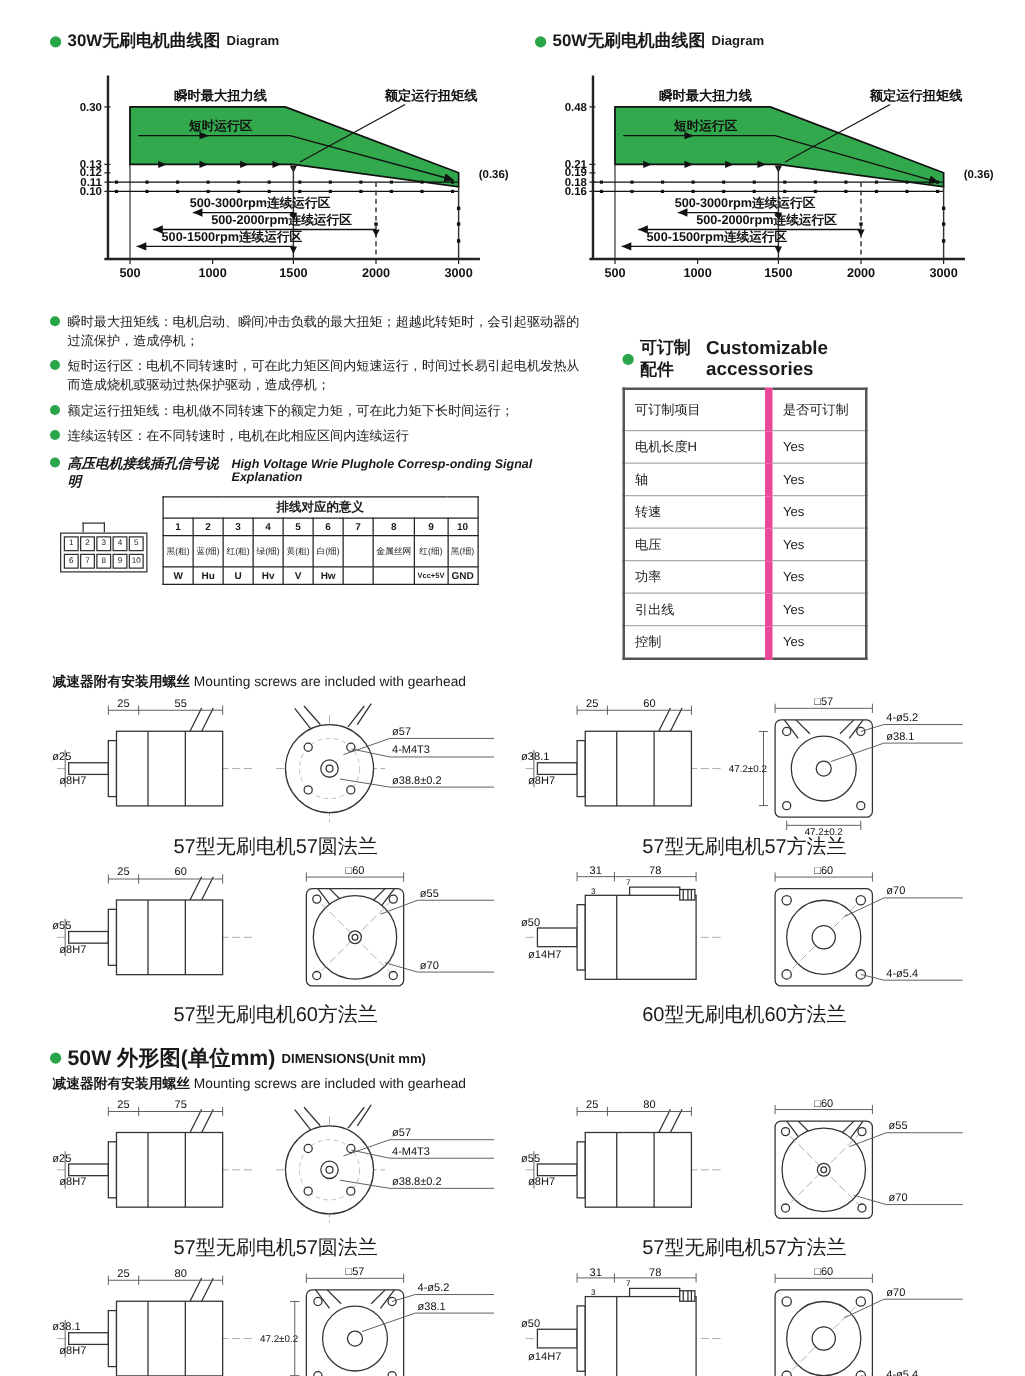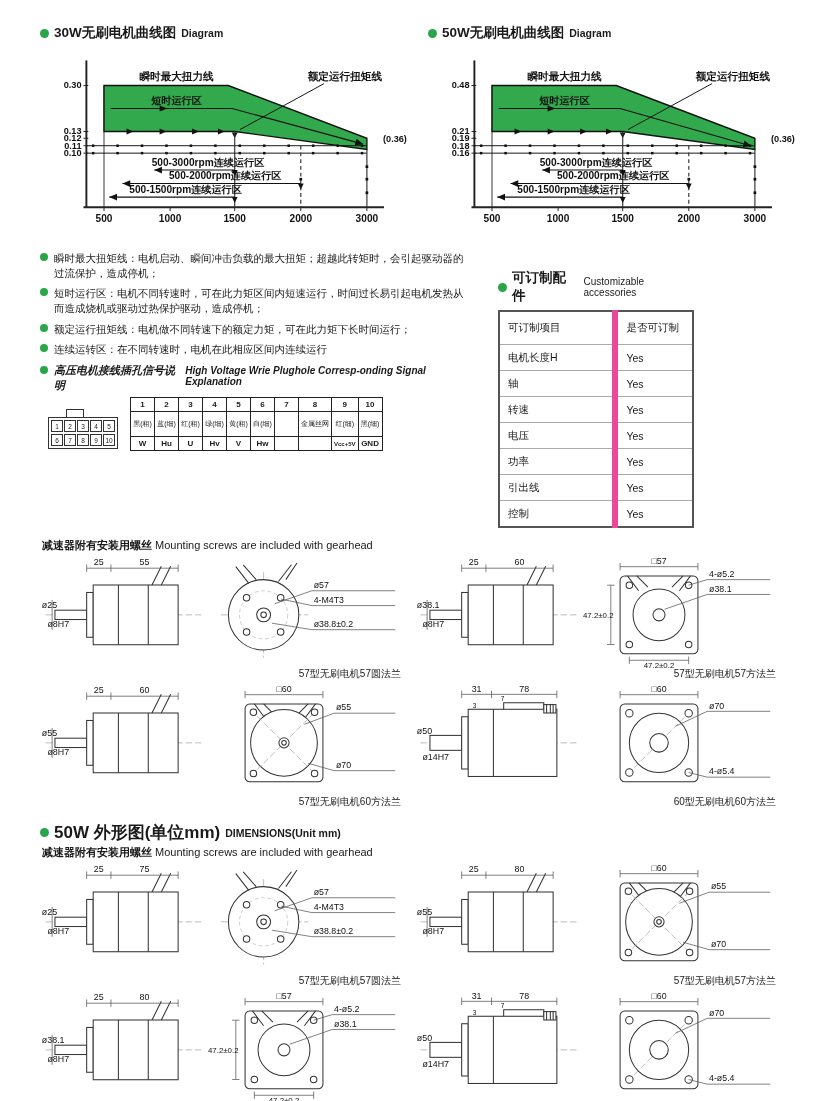--- a/index.html
+++ b/index.html
@@ -38,35 +38,35 @@
   table.wire td{border:1.2px solid #222;font-size:7.5px;padding:1px 2px;min-width:19px;height:11px;}
   table.wire td.hdr{font-size:10px;font-weight:bold;height:13px;}
   table.wire td.num{font-size:8px;font-weight:bold;}
   table.wire td.color{height:22px;font-size:7px;}
   table.wire td.sig{font-size:8px;font-weight:bold;}
   table.wire td.sig.small{font-size:6px;}
 
   .accessories{margin-left:28px;width:200px;}
   .acc-head{display:flex;align-items:center;gap:5px;margin-bottom:5px;margin-top:18px;}
   .acc-head .zh{font-size:13.5px;font-weight:bold;}
-  .acc-head .en{font-size:10px;font-weight:normal;}
+  .acc-head .en{font-size:15px;font-weight:bold;}
   table.acc{border-collapse:collapse;border:2px solid #555;width:196px;font-size:10.5px;}
   table.acc td{border-bottom:1px solid #aaa;padding:5.5px 8px;}
   table.acc td:first-child{border-right:6px solid #ec4899;width:60%;}
   table.acc tr.h td{font-weight:normal;padding:9px 8px;}
 
   .dims-section{margin-top:10px;}
   .dims-title{display:flex;align-items:center;gap:5px;}
   .dims-title .zh{font-size:17px;font-weight:bold;}
   .dims-title .en{font-size:10.5px;font-weight:bold;}
   .dims-sub{font-size:11px;margin:1px 0 4px 2px;}
   .dims-sub .zh{font-weight:bold;}
   .dims-grid{display:grid;grid-template-columns:1fr 1fr;column-gap:14px;row-gap:2px;}
   .drawing .pair{display:flex;gap:0;align-items:flex-start;}
-  .caption{text-align:right;font-size:10px;margin-top:-2px;margin-bottom:2px;}
+  .caption{text-align:center;font-size:16px;margin-top:-2px;margin-bottom:2px;}
   .ln{stroke:#333;stroke-width:1.1;fill:none;}
   .lnf{stroke:#333;stroke-width:1.1;fill:#fff;}
   .dim{stroke:#555;stroke-width:0.8;fill:none;}
   .dl{stroke:#bbb;stroke-width:0.8;stroke-dasharray:4 3;fill:none;}
   .cl{stroke:#999;stroke-width:0.7;stroke-dasharray:7 3;fill:none;}
   .dt{font-size:9.5px;}
   .ds{font-size:7px;}
 </style>
 </head>
 <body>
@@ -305,20 +305,23 @@
                 <div class="conn-cell">7</div>
                 <div class="conn-cell">8</div>
                 <div class="conn-cell">9</div>
                 <div class="conn-cell">10</div>
               </div>
             </div>
         </div>
         <table class="wire" id="wire-table">
             <tbody>
               <tr>
+                <td class="hdr" colspan="10">排线对应的意义</td>
+              </tr>
+              <tr>
                 <td class="num">1</td>
                 <td class="num">2</td>
                 <td class="num">3</td>
                 <td class="num">4</td>
                 <td class="num">5</td>
                 <td class="num">6</td>
                 <td class="num">7</td>
                 <td class="num">8</td>
                 <td class="num">9</td>
                 <td class="num">10</td>

